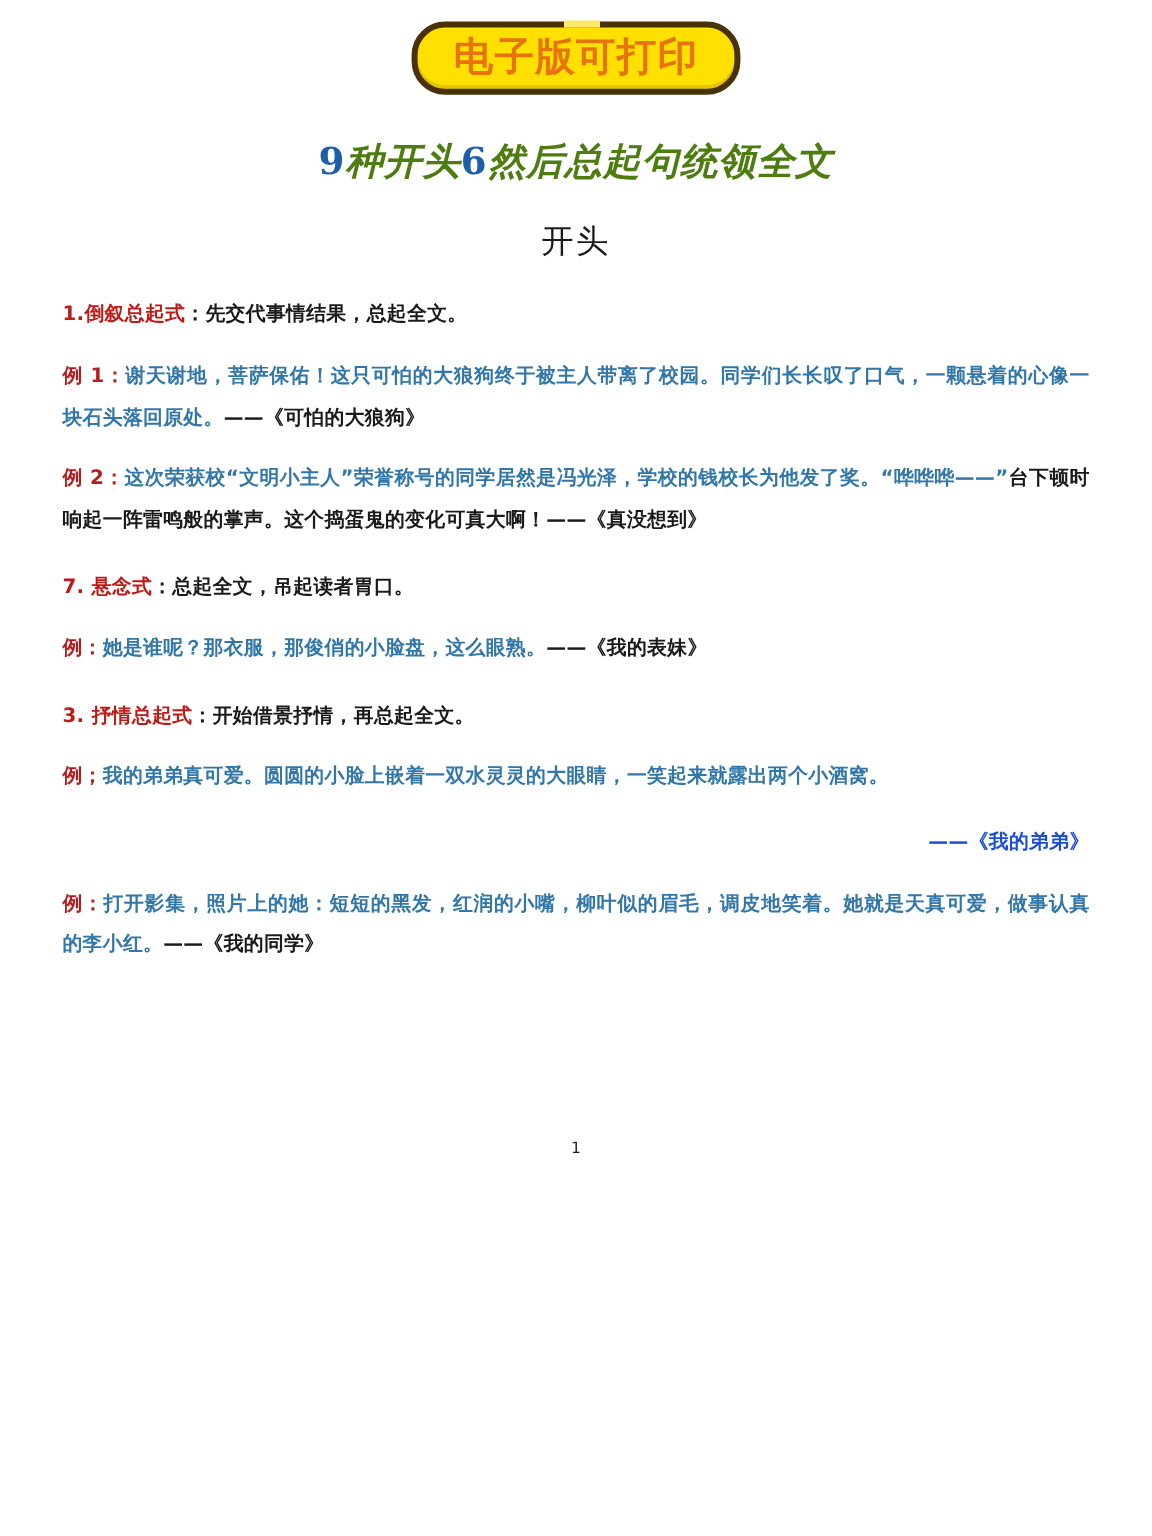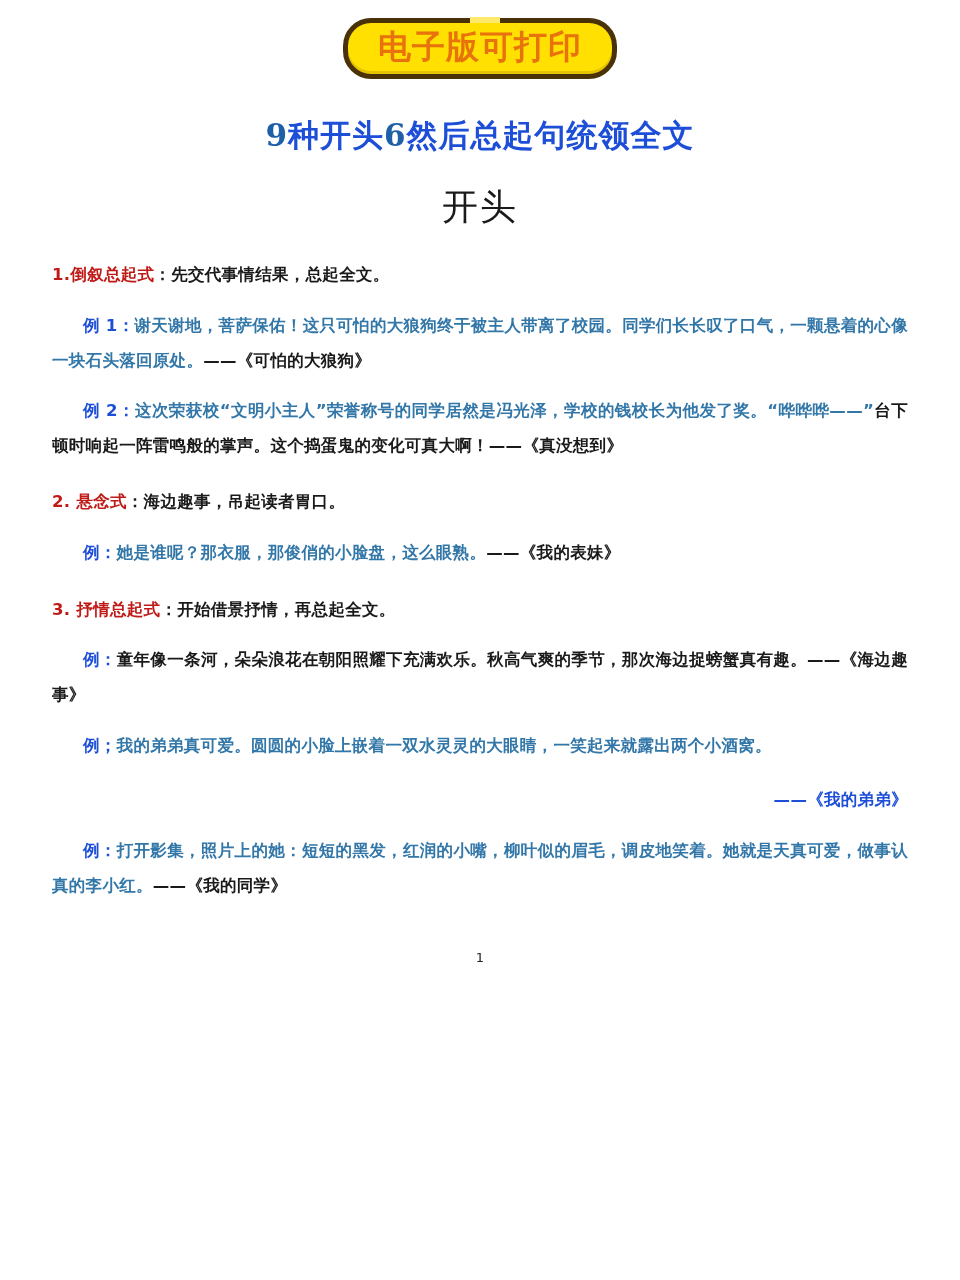--- a/index.html
+++ b/index.html
@@ -65,26 +65,26 @@
   .doc-title {
     text-align: center;
     margin: 36px 0 0 0;
     font-size: 31px;
     font-weight: 700;
     line-height: 1.3;
     letter-spacing: 1px;
     font-family: "DejaVu Serif", "Liberation Serif", serif;
   }
   .doc-title .num { color: #1f5fa8; }
-  .doc-title .red { color: #1d4ed8; }
+  .doc-title .red { color: #4d7c0f; font-style: italic; }
 
   .doc-subtitle {
     text-align: center;
     margin: 28px 0 0 0;
-    font-size: 36px;
+    font-size: 27px;
     font-weight: 400;
     color: #1a1a1a;
     letter-spacing: 2px;
     font-family: "DejaVu Serif", "Liberation Serif", serif;
   }
 
   
   .content {
     margin: 26px 52px 0 52px;
   }
@@ -98,21 +98,21 @@
   }
   .blk.heading {
     font-weight: 700;
     margin-bottom: 16px;
     margin-top: 22px;
   }
   .blk.example {
     margin-bottom: 16px;
   }
   .lbl-red   { color: #c01a17; font-weight: 700; }
-  .lbl-black { color: #1d4ed8; font-weight: 700; margin-left: 31px; }
+  .lbl-black { color: #b91c1c; font-weight: 700; }
   .txt-black { color: #1a1a1a; font-weight: 600; }
   .txt-blue  { color: #3277a8; font-weight: 600; }
 
   .attrib-right {
     display: block;
     text-align: right;
     color: #1d4ed8;
     font-weight: 700;
     margin-top: 20px;
   }
@@ -155,34 +155,31 @@
     <p class="blk example">
       <span class="lbl-black">例 1：</span><span class="txt-blue">谢天谢地，菩萨保佑！这只可怕的大狼狗终于被主人带离了校园。同学们长长叹了口气，一颗悬着的心像一块石头落回原处。</span><span class="txt-black">——《可怕的大狼狗》</span>
     </p>
 
     <p class="blk example">
       <span class="lbl-black">例 2：</span><span class="txt-blue">这次荣获校“文明小主人”荣誉称号的同学居然是冯光泽，学校的钱校长为他发了奖。“哗哗哗——”</span><span class="txt-black">台下顿时响起一阵雷鸣般的掌声。这个捣蛋鬼的变化可真大啊！</span><span class="txt-black">——《真没想到》</span>
     </p>
 
 
     <p class="blk heading">
-      <span class="lbl-red">2. 悬念式</span><span class="txt-black">：</span><span class="txt-black">海边趣事，吊起读者胃口。</span>
+      <span class="lbl-red">7. 悬念式</span><span class="txt-black">：</span><span class="txt-black">总起全文，吊起读者胃口。</span>
     </p>
 
     <p class="blk example">
       <span class="lbl-black">例：</span><span class="txt-blue">她是谁呢？那衣服，那俊俏的小脸盘，这么眼熟。</span><span class="txt-black">——《我的表妹》</span>
     </p>
 
     <p class="blk heading">
       <span class="lbl-red">3. 抒情总起式</span><span class="txt-black">：</span><span class="txt-black">开始借景抒情，再总起全文。</span>
     </p>
 
-    <p class="blk example">
-      <span class="lbl-black">例：</span><span class="txt-black">童年像一条河，朵朵浪花在朝阳照耀下充满欢乐。秋高气爽的季节，那次海边捉螃蟹真有趣。</span><span class="txt-black">——《海边趣事》</span>
-    </p>
 
 
     <p class="blk example">
       <span class="lbl-black">例；</span><span class="txt-blue">我的弟弟真可爱。圆圆的小脸上嵌着一双水灵灵的大眼睛，一笑起来就露出两个小酒窝。</span>
       <span class="attrib-right">——《我的弟弟》</span>
     </p>
 
 
     <p class="blk example">
       <span class="lbl-black">例：</span><span class="txt-blue">打开影集，照片上的她：短短的黑发，红润的小嘴，柳叶似的眉毛，调皮地笑着。她就是天真可爱，做事认真的李小红。</span><span class="txt-black">——《我的同学》</span>

